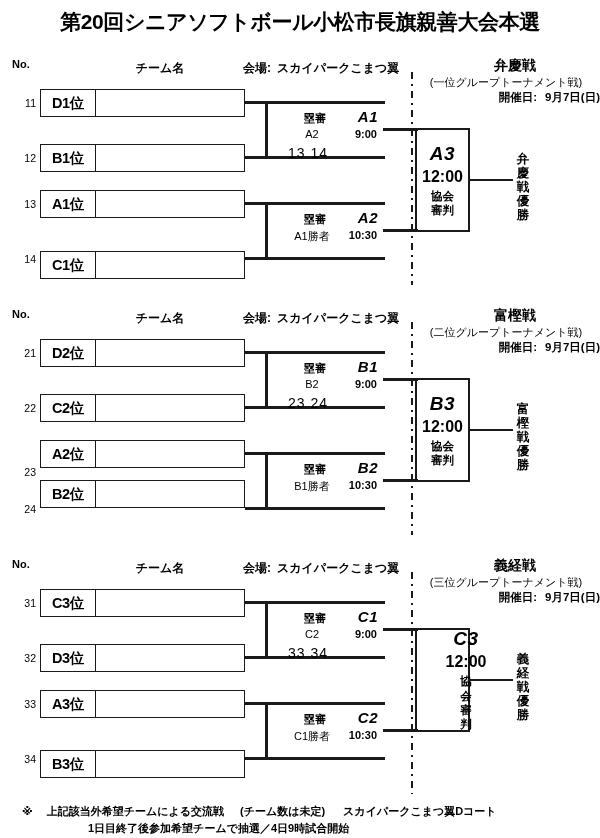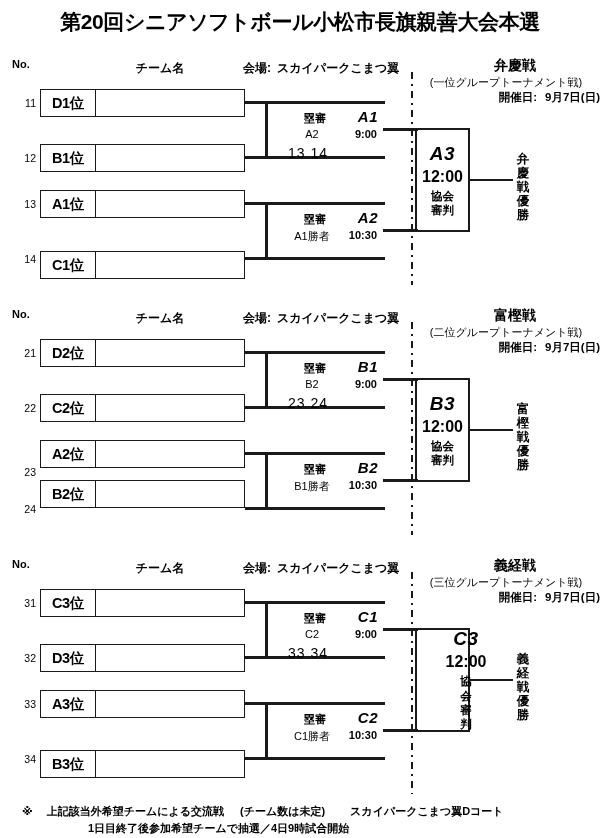--- a/index.html
+++ b/index.html
@@ -271,21 +271,21 @@
     font-size: 11px;
     font-weight: bold;
   }
   .fn-line1 {
     position: absolute;
     left: 22px; top: 0;
     white-space: nowrap;
   }
   .fn-line1 .fn-mark { margin-right: 14px; }
   .fn-line1 .fn-a { margin-right: 16px; }
-  .fn-line1 .fn-b { margin-right: 25px; }
+  .fn-line1 .fn-b { margin-right: 18px; }
   .fn-line2 {
     position: absolute;
     left: 88px; top: 17px;
     white-space: nowrap;
   }
 </style>
 </head>
 <body>
 
 <div class="page">

